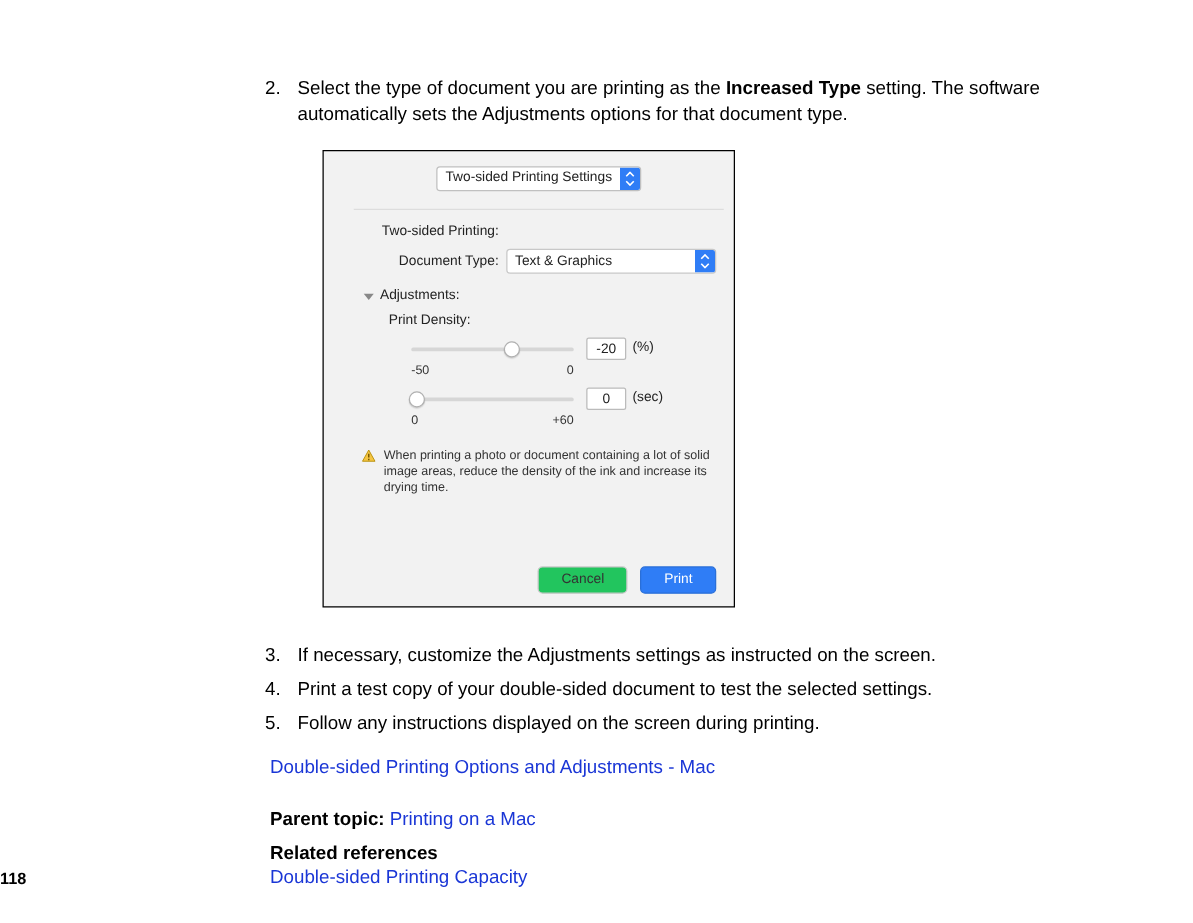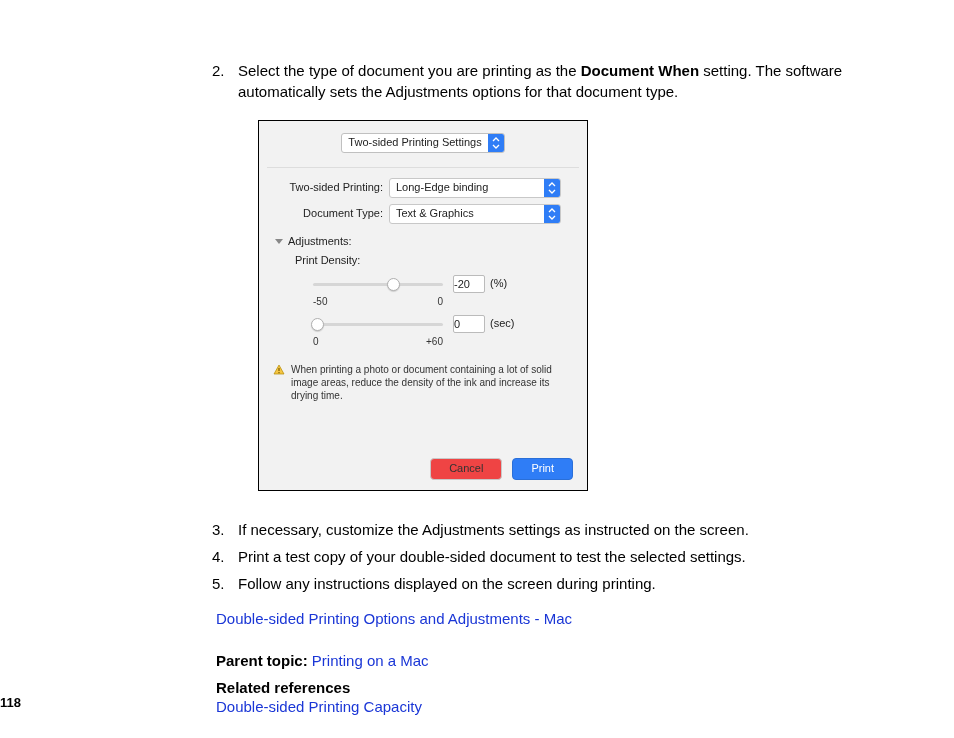--- a/index.html
+++ b/index.html
@@ -38,21 +38,21 @@
     left: -4px;
   }
   .dialog-wrap {
     margin: 18px 0 28px 20px;
     width: 330px;
     border: 1px solid #000;
     background: #f2f2f2;
     font-family: "Helvetica Neue", Helvetica, Arial, sans-serif;
     font-size: 11px;
     color: #222;
-    padding: 12px 14px 10px 14px;
+    padding: 12px 14px 10px 30px;
     box-sizing: border-box;
     position: relative;
   }
   .top-dd {
     display: flex;
     justify-content: center;
     margin-bottom: 14px;
   }
   .select-box {
     display: inline-flex;
@@ -135,21 +135,21 @@
     position:absolute; top:6px; left:0; right:0; height:3px;
     background:#d6d6d6; border-radius:2px;
   }
   .slider-track .knob {
     position:absolute; top:1px; width:11px; height:11px;
     background:#fff; border:1px solid #b0b0b0; border-radius:50%;
     box-shadow:0 1px 1px rgba(0,0,0,0.15);
   }
   .val-box {
     width:30px; height:16px; border:1px solid #bbb; background:#fff;
-    text-align:left; font-size:11px; line-height:16px; margin-left:10px;
+    text-align:center; font-size:11px; line-height:16px; margin-left:10px;
     border-radius:2px;
   }
   .unit { font-size:11px; margin-left:5px; }
   .slider-scale {
     display:flex; justify-content:space-between; width:130px;
     margin-left:40px; font-size:10px; color:#333; margin-top:2px;
   }
   .warn-row {
     display:flex; align-items:flex-start; margin-top:14px;justify-content:space-between;
   }
@@ -162,21 +162,21 @@
   .dialog-footer {
     display:flex; justify-content:flex-end; gap:10px;
     margin-top:56px;
   }
   .btn {
     height:20px; padding:0 18px; font-size:11px; border-radius:4px;
     display:flex; align-items:center; justify-content:center;
     cursor:default;
   }
   .btn-default {
-    background:#ef4444; border:1px solid #c8c8c8; color:#333;justify-content:flex-end;
+    background:#22c55e; border:1px solid #c8c8c8; color:#333;justify-content:flex-end;
   }
   .btn-primary {
     background:#2f7df6; border:1px solid #2a6fd8; color:#fff;
   }
   .link {
     color:#1a36d6; font-size:15px; margin-top:10px; display:inline-block;
   }
   .topic-line { font-size:15px; margin-top:24px; }
   .topic-line b { font-weight:bold; }
   .refs-head { font-size:15px; font-weight:bold; margin-top:10px; }
@@ -186,46 +186,38 @@
   }
 </style>
 </head>
 <body>
 
 <div class="page">
   <div class="content">
     <ol class="steps">
       <li>
         <span class="num">2.</span>
-        <span>Select the type of document you are printing as the </span><b>Document When</b><span> setting. The software automatically sets the Adjustments options for that document type.</span>
+        <span>Select the type of document you are printing as the </span><b>Increased Type</b><span> setting. The software automatically sets the Adjustments options for that document type.</span>
 
         
         <div class="dialog-wrap">
           <div class="top-dd">
             <div class="select-box">
               <span class="sel-text">Two-sided Printing Settings</span>
               <span class="sel-arrow">
                 <svg width="8" height="12" viewBox="0 0 8 12">
                     <path d="M1 4 L4 1 L7 4 M1 8 L4 11 L7 8" stroke="#fff" stroke-width="1.3" fill="none"></path>
                   </svg>
               </span>
             </div>
           </div>
           <div style="border-top:1px solid #ddd; margin:0 -6px 10px -6px;"></div>
 
           <div class="field-row">
             <div class="field-label">Two-sided Printing:</div>
-            <div class="field-select">
-              <span class="sel-text">Long-Edge binding</span>
-              <span class="sel-arrow">
-                <svg width="8" height="12" viewBox="0 0 8 12">
-                    <path d="M1 4 L4 1 L7 4 M1 8 L4 11 L7 8" stroke="#fff" stroke-width="1.3" fill="none"></path>
-                  </svg>
-              </span>
-            </div>
           </div>
 
           <div class="field-row">
             <div class="field-label">Document Type:</div>
             <div class="field-select">
               <span class="sel-text">Text &amp; Graphics</span>
               <span class="sel-arrow">
                 <svg width="8" height="12" viewBox="0 0 8 12">
                     <path d="M1 4 L4 1 L7 4 M1 8 L4 11 L7 8" stroke="#fff" stroke-width="1.3" fill="none"></path>
                   </svg>

